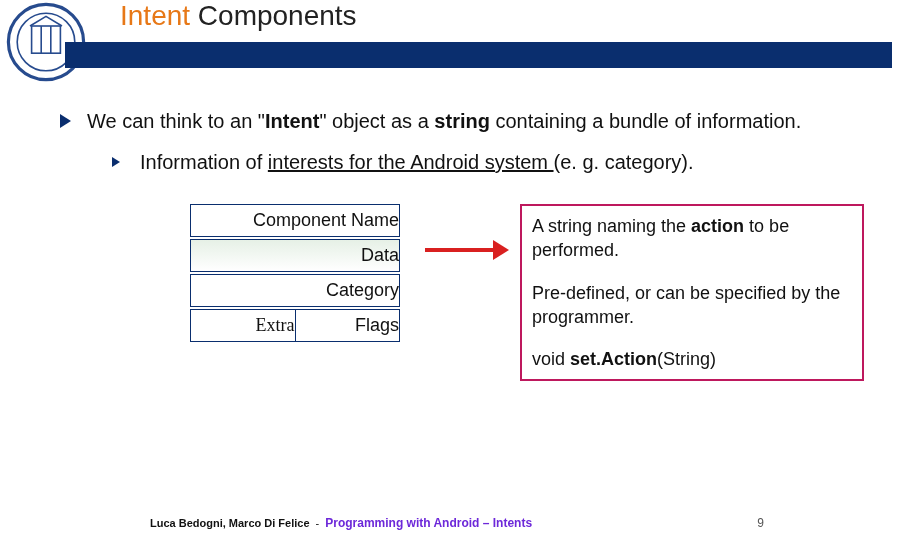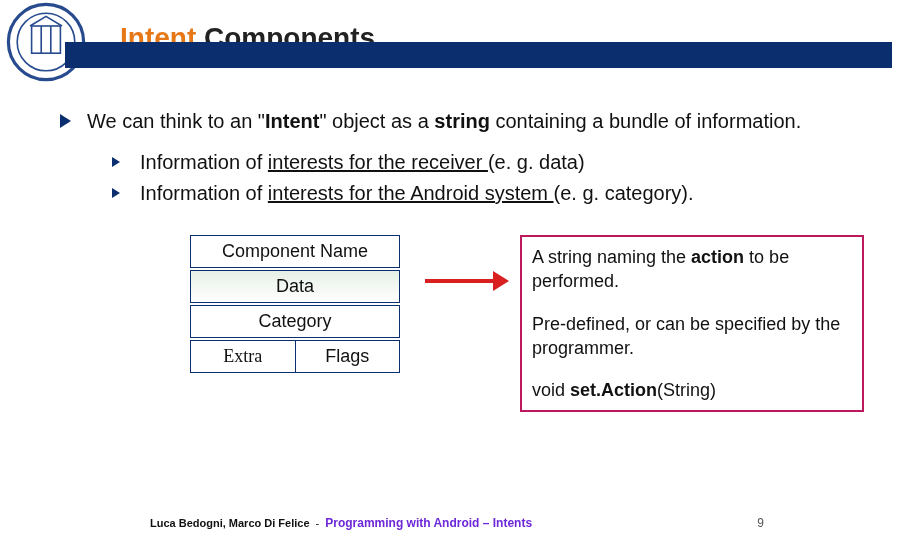--- a/index.html
+++ b/index.html
@@ -12,23 +12,23 @@
     position: relative;
     overflow: hidden;
   }
   .header-area {
     position: relative;
     height: 68px;
   }
   .title {
     position: absolute;
     left: 120px;
-    top: 22px;
+    top: 0;
     font-size: 28px;
-    font-weight: bold;
+    font-weight: normal;
     color: #222;
   }
   .title .orange { color: #e77817; }
   .blue-bar {
     position: absolute;
     left: 65px;
     top: 42px;
     right: 8px;
     height: 26px;
     background: #0a2e6e;
@@ -73,21 +73,21 @@
 
   .diagram-row {
     display: flex;
     align-items: flex-start;
     margin-top: 28px;
     padding-left: 130px;
   }
   .boxes-col { width: 210px; }
   .box {
     border: 1px solid #0a2e6e;
-    text-align: center;
+    text-align: right;
     font-size: 18px;
     padding: 5px 0;
     margin-bottom: 2px;
     background: #ffffff;
     color: #111;
   }
   .box.highlight {
     background: linear-gradient(#ececec, #ffffff);
     font-weight: bold;
     color: #0a2e6e;
@@ -164,26 +164,20 @@
 
 <div class="content">
 
   <div class="bullet-row">
     <div class="arrow-bullet"></div>
     <div class="body-text">
       <span>We can think to an "</span><span class="b">Intent</span><span>" object as a </span><span class="b">string</span><span> containing a bundle of information.</span>
     </div>
   </div>
 
-  <div class="bullet-row sub">
-    <div class="arrow-bullet small"></div>
-    <div class="body-text">
-      <span>Information of </span><span class="u">interests for the receiver </span><span>(e. g. data)</span>
-    </div>
-  </div>
 
   <div class="bullet-row sub">
     <div class="arrow-bullet small"></div>
     <div class="body-text">
       <span>Information of </span><span class="u">interests for the Android system </span><span>(e. g. category).</span>
     </div>
   </div>
 
   <div class="diagram-row">
     <div class="boxes-col">

